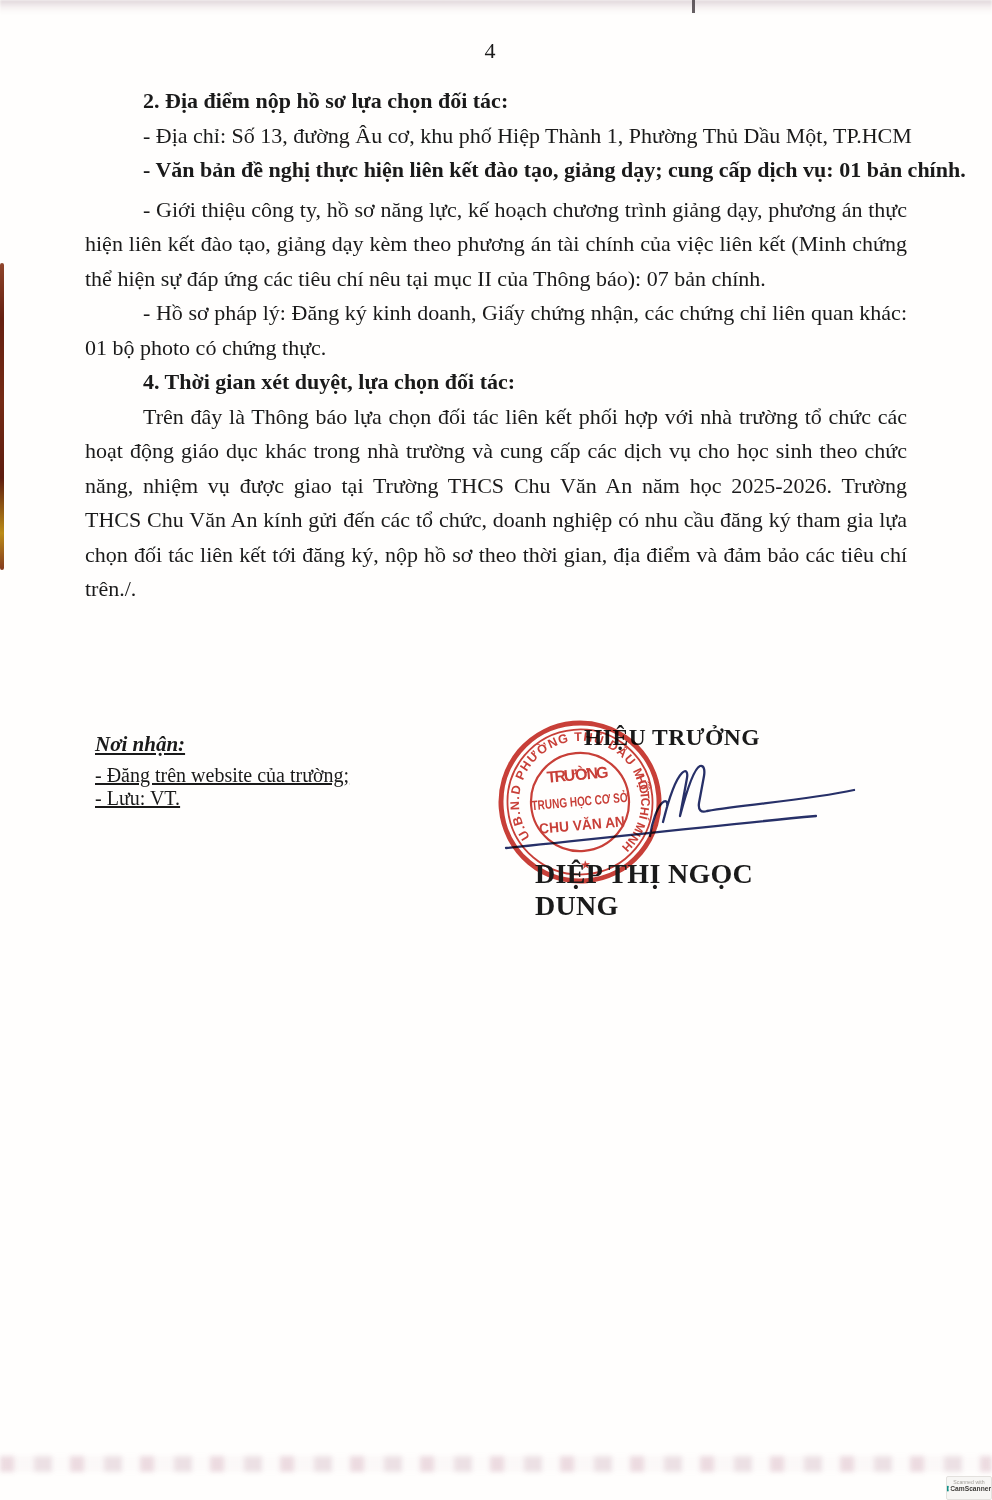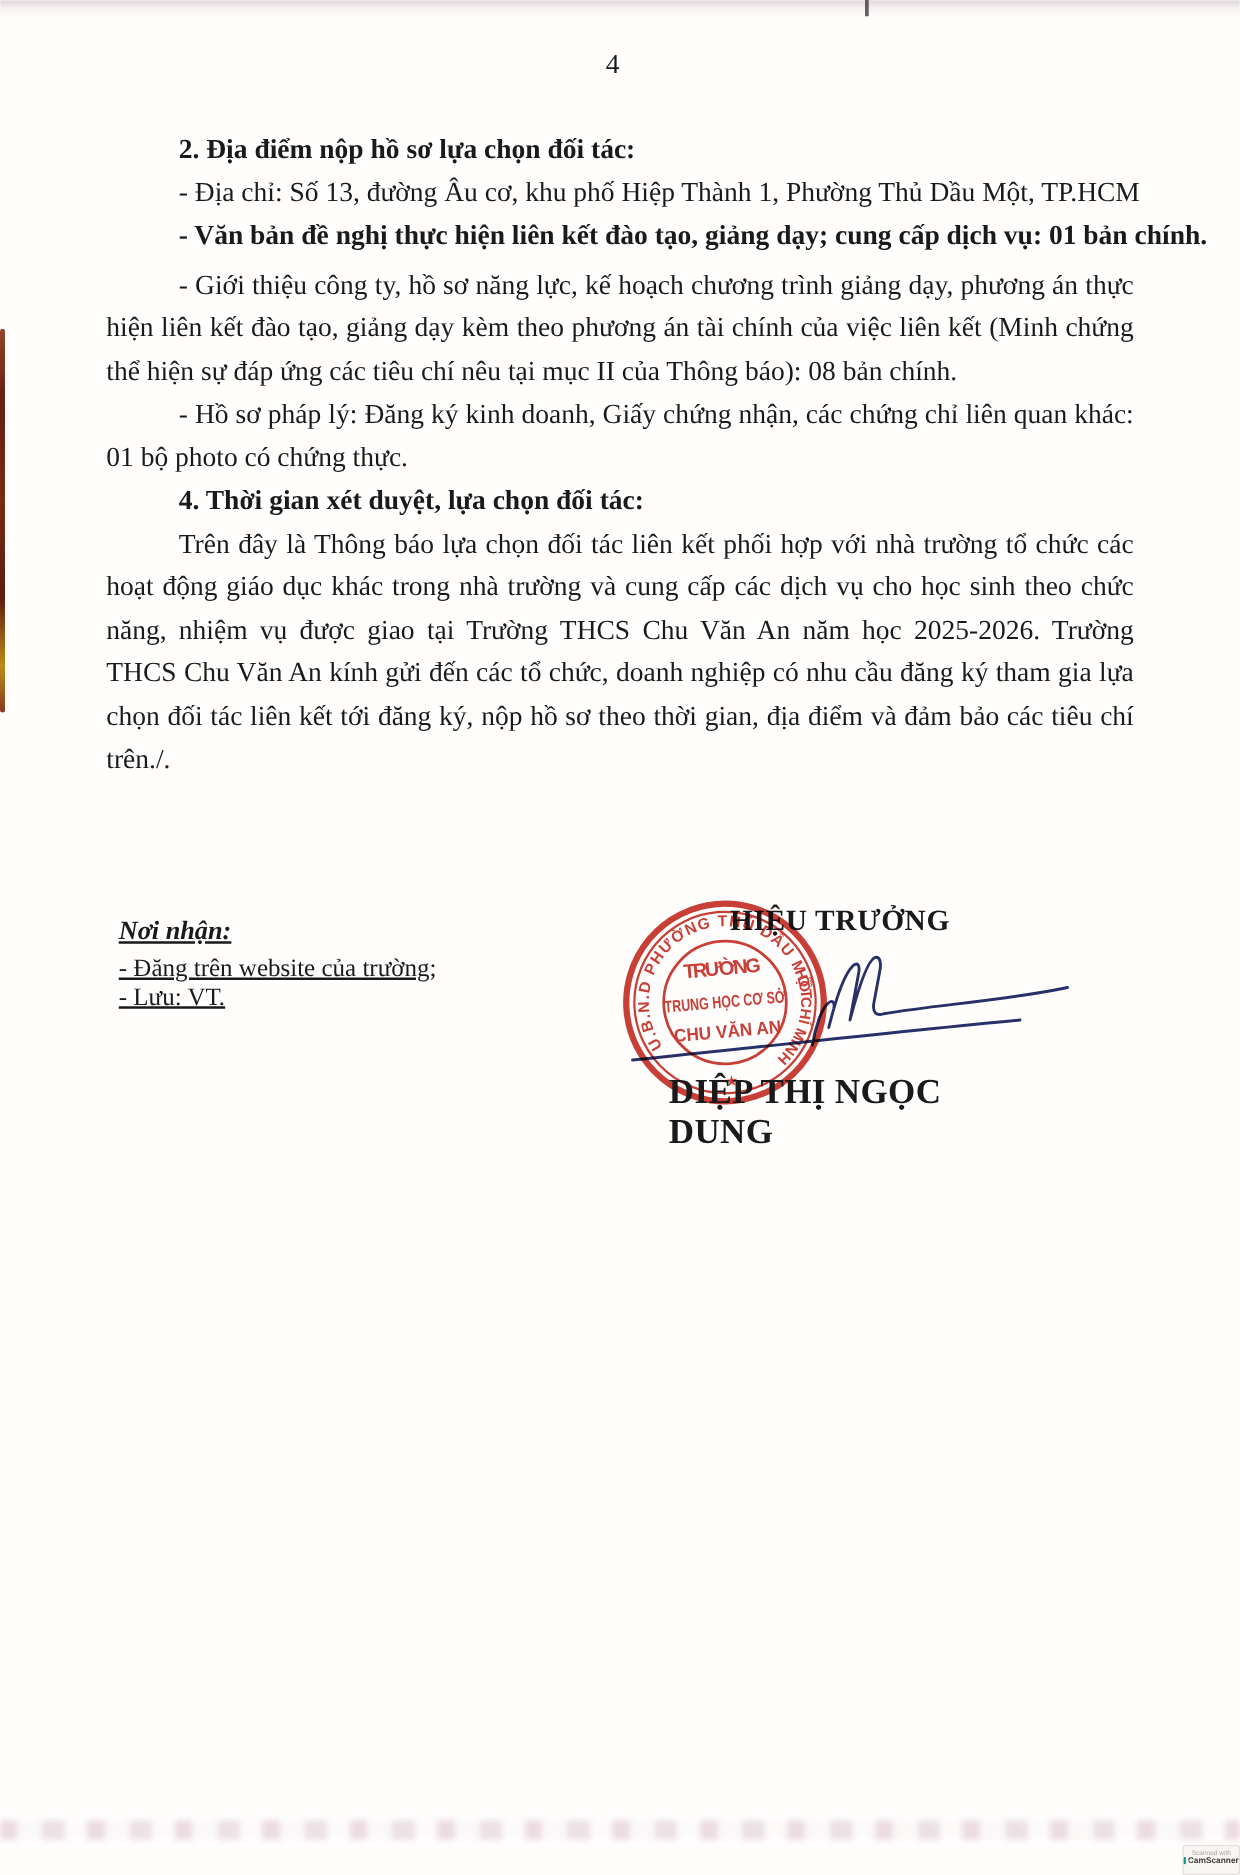--- a/index.html
+++ b/index.html
@@ -17,21 +17,21 @@
   .scan-top{position:absolute;top:0;left:0;right:0;height:14px;
     background:linear-gradient(180deg,rgba(198,182,188,.55),rgba(226,216,220,.28) 55%,rgba(255,255,255,0));
     filter:blur(1px);}
   .scan-tick{position:absolute;top:0;left:692px;width:3px;height:13px;background:#4c4449;opacity:.85;filter:blur(.4px);}
   .scan-left{position:absolute;top:263px;left:0;width:4px;height:307px;border-radius:2px;filter:blur(.5px);opacity:.95;
     background:linear-gradient(180deg,#8a3b20,#5e1505 18%,#6e2009 45%,#551103 70%,#b8860b 88%,#7d3014);}
   .scan-bottom{position:absolute;left:0;right:0;top:1456px;height:16px;filter:blur(2.5px);opacity:.9;
     background:repeating-linear-gradient(90deg,rgba(186,126,148,.30) 0 14px,rgba(214,190,200,.10) 14px 34px,rgba(168,118,140,.24) 34px 52px,rgba(228,214,220,.08) 52px 70px);}
   
   .page-number{position:absolute;top:38px;left:0;width:980px;text-align:center;font-size:22px;}
-  .content{position:absolute;top:102px;left:85px;width:822px;font-size:22px;line-height:34.5px;text-align:justify;}
+  .content{position:absolute;top:84px;left:85px;width:822px;font-size:22px;line-height:34.5px;text-align:justify;}
   .content p{margin:0;text-indent:58px;}
   .content p.b{font-weight:bold;text-align:left;}
   .content p.nw{white-space:nowrap;text-align:left;}
   .content p.sp{margin-bottom:5px;font-weight:bold;}
   
   .recipients{position:absolute;left:95px;top:733px;font-size:20px;line-height:23.5px;text-decoration:underline;}
   .recipients .rt{font-weight:bold;font-style:italic;font-size:21px;margin-bottom:7px;}
   .sign-title{position:absolute;left:542px;top:724px;width:260px;text-align:center;
     font-weight:bold;font-size:23.5px;letter-spacing:.5px;}
   .sign-name{position:absolute;left:535px;top:858px;width:280px;
@@ -62,21 +62,21 @@
   <div class="scan-tick"></div>
   <div class="scan-left"></div>
   <div class="scan-bottom"></div>
 
   <div class="page-number">4</div>
 
   <div class="content">
     <p class="b nw">2. Địa điểm nộp hồ sơ lựa chọn đối tác:</p>
     <p class="nw">- Địa chỉ: Số 13, đường Âu cơ, khu phố Hiệp Thành 1, Phường Thủ Dầu Một, TP.HCM</p>
     <p class="nw sp">- Văn bản đề nghị thực hiện liên kết đào tạo, giảng dạy; cung cấp dịch vụ: 01 bản chính.</p>
-    <p>- Giới thiệu công ty, hồ sơ năng lực, kế hoạch chương trình giảng dạy, phương án thực hiện liên kết đào tạo, giảng dạy kèm theo phương án tài chính của việc liên kết (Minh chứng thể hiện sự đáp ứng các tiêu chí nêu tại mục II của Thông báo): 08 bản chính.</p>
+    <p>- Giới thiệu công ty, hồ sơ năng lực, kế hoạch chương trình giảng dạy, phương án thực hiện liên kết đào tạo, giảng dạy kèm theo phương án tài chính của việc liên kết (Minh chứng thể hiện sự đáp ứng các tiêu chí nêu tại mục II của Thông báo): 07 bản chính.</p>
     <p>- Hồ sơ pháp lý: Đăng ký kinh doanh, Giấy chứng nhận, các chứng chỉ liên quan khác: 01 bộ photo có chứng thực.</p>
     <p class="b nw">4. Thời gian xét duyệt, lựa chọn đối tác:</p>
     <p>Trên đây là Thông báo lựa chọn đối tác liên kết phối hợp với nhà trường tổ chức các hoạt động giáo dục khác trong nhà trường và cung cấp các dịch vụ cho học sinh theo chức năng, nhiệm vụ được giao tại Trường THCS Chu Văn An năm học 2025-2026. Trường THCS Chu Văn An kính gửi đến các tổ chức, doanh nghiệp có nhu cầu đăng ký tham gia lựa chọn đối tác liên kết tới đăng ký, nộp hồ sơ theo thời gian, địa điểm và đảm bảo các tiêu chí trên./.</p>
   </div>
 
   <div class="recipients">
     <div class="rt">Nơi nhận:</div>
     <div>- Đăng trên website của trường;</div>
     <div>- Lưu: VT.</div>
   </div>

